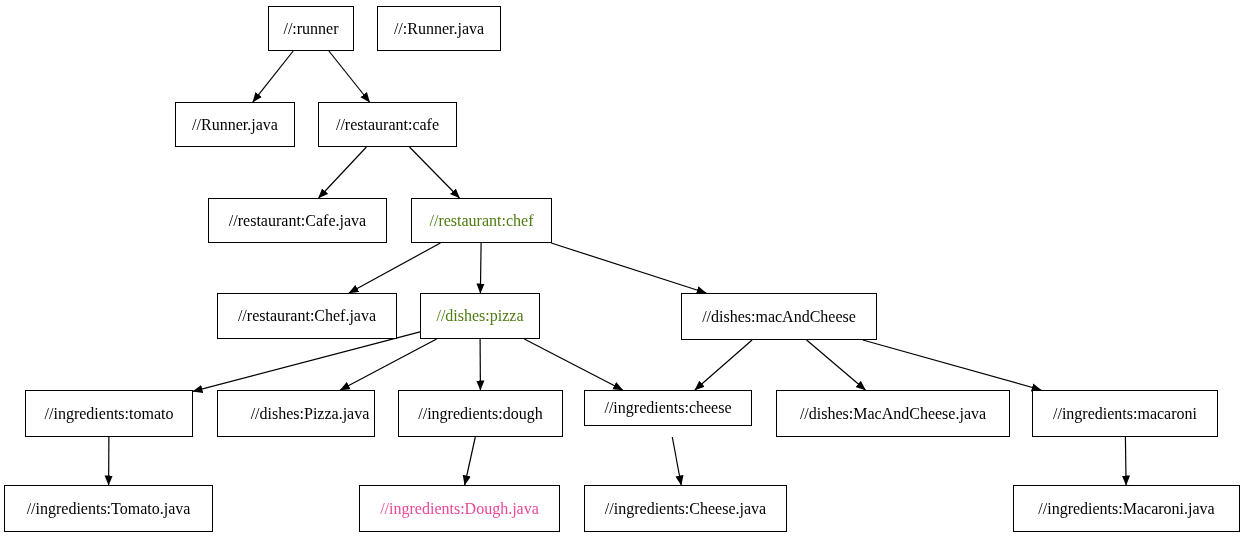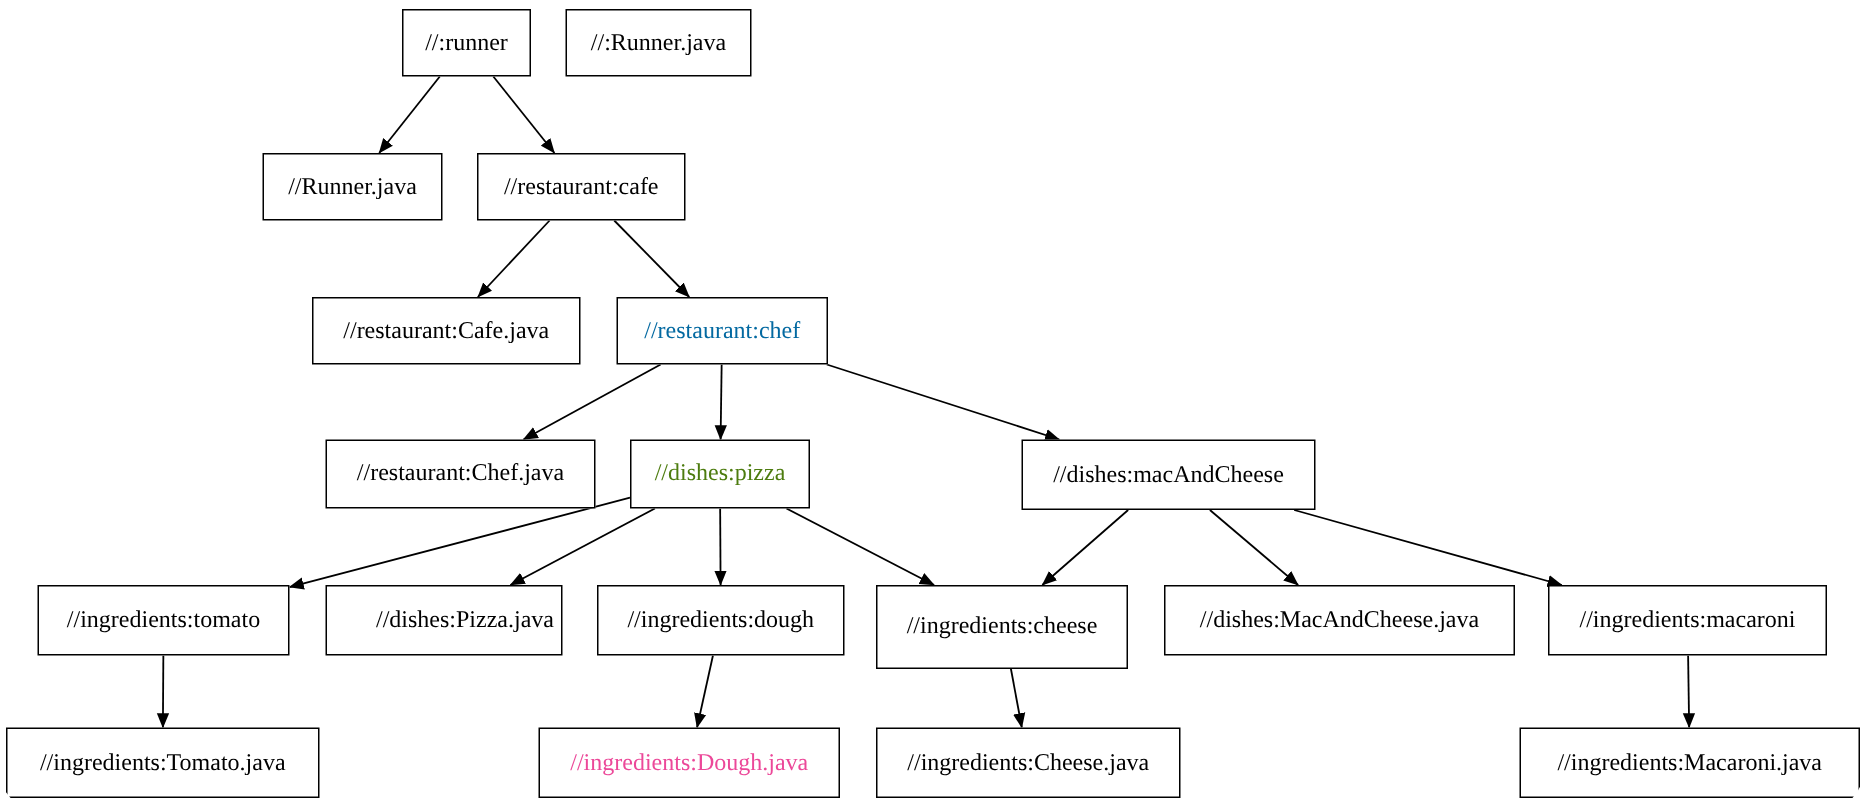--- a/index.html
+++ b/index.html
@@ -34,21 +34,21 @@
     justify-content: center;
     font-size: 16px;
     line-height: 1;
     white-space: nowrap;
     text-align: center;
   }
 </style>
 </head>
 <body>
 
-<div class="graph-canvas" style="width: 1242px; height: 539px; background: rgb(255, 255, 255); border-radius: 24px;">
+<div class="graph-canvas" style="width: 1242px; height: 539px; background: rgb(255, 255, 255);">
   <svg class="edge-layer" xmlns="http://www.w3.org/2000/svg">
     <defs>
       <marker id="arrowhead" markerUnits="userSpaceOnUse" markerWidth="11" markerHeight="9" refX="9.5" refY="4.5" orient="auto">
         <path d="M0,0.4 L10,4.5 L0,8.6 Z" fill="#000000"></path>
       </marker>
     </defs>
     <g id="edge-group">
         <line x1="293.2" y1="51.0" x2="252.8" y2="102.0" stroke="#000000" stroke-width="1.2" marker-end="url(#arrowhead)"></line>
         <line x1="328.9" y1="51.0" x2="369.6" y2="102.0" stroke="#000000" stroke-width="1.2" marker-end="url(#arrowhead)"></line>
         <line x1="366.4" y1="147.0" x2="318.6" y2="198.0" stroke="#000000" stroke-width="1.2" marker-end="url(#arrowhead)"></line>
@@ -68,28 +68,28 @@
         <line x1="672.3" y1="437.0" x2="681.2" y2="485.0" stroke="#000000" stroke-width="1.2" marker-end="url(#arrowhead)"></line>
         <line x1="1125.4" y1="437.0" x2="1126.1" y2="485.0" stroke="#000000" stroke-width="1.2" marker-end="url(#arrowhead)"></line>
       </g>
   </svg>
   <div id="nodes-layer">
       <div class="graph-node" style="left: 268px; top: 6px; width: 86px; height: 45px; border-color: rgb(0, 0, 0); background: rgb(255, 255, 255); color: rgb(0, 0, 0);">//:runner</div>
       <div class="graph-node" style="left: 377px; top: 6px; width: 124px; height: 45px; border-color: rgb(0, 0, 0); background: rgb(255, 255, 255); color: rgb(0, 0, 0);">//:Runner.java</div>
       <div class="graph-node" style="left: 175px; top: 102px; width: 120px; height: 45px; border-color: rgb(0, 0, 0); background: rgb(255, 255, 255); color: rgb(0, 0, 0);">//Runner.java</div>
       <div class="graph-node" style="left: 318px; top: 102px; width: 139px; height: 45px; border-color: rgb(0, 0, 0); background: rgb(255, 255, 255); color: rgb(0, 0, 0);">//restaurant:cafe</div>
       <div class="graph-node" style="left: 208px; top: 198px; width: 179px; height: 45px; border-color: rgb(0, 0, 0); background: rgb(255, 255, 255); color: rgb(0, 0, 0);">//restaurant:Cafe.java</div>
-      <div class="graph-node" style="left: 411px; top: 198px; width: 141px; height: 45px; border-color: rgb(0, 0, 0); background: rgb(255, 255, 255); color: #0369a1;">//restaurant:chef</div>
+      <div class="graph-node" style="left: 411px; top: 198px; width: 141px; height: 45px; border-color: rgb(0, 0, 0); background: rgb(255, 255, 255); color: #4d7c0f;">//restaurant:chef</div>
       <div class="graph-node" style="left: 217px; top: 293px; width: 180px; height: 46px; border-color: rgb(0, 0, 0); background: rgb(255, 255, 255); color: rgb(0, 0, 0);">//restaurant:Chef.java</div>
       <div class="graph-node" style="left: 420px; top: 293px; width: 120px; height: 46px; border-color: rgb(0, 0, 0); background: rgb(255, 255, 255); color: #4d7c0f;">//dishes:pizza</div>
       <div class="graph-node" style="left: 681px; top: 293px; width: 196px; height: 47px; border-color: rgb(0, 0, 0); background: rgb(255, 255, 255); color: rgb(0, 0, 0);">//dishes:macAndCheese</div>
       <div class="graph-node" style="left: 25px; top: 390px; width: 168px; height: 47px; border-color: rgb(0, 0, 0); background: rgb(255, 255, 255); color: rgb(0, 0, 0);">//ingredients:tomato</div>
       <div class="graph-node" style="left: 217px; top: 390px; width: 158px; height: 47px; border-color: rgb(0, 0, 0); background: rgb(255, 255, 255); color: rgb(0, 0, 0); padding-left: 28px;">//dishes:Pizza.java</div>
       <div class="graph-node" style="left: 398px; top: 390px; width: 165px; height: 47px; border-color: rgb(0, 0, 0); background: rgb(255, 255, 255); color: rgb(0, 0, 0);">//ingredients:dough</div>
-      <div class="graph-node" style="left: 584px; top: 390px; width: 168px; height: 56px; border-color: rgb(0, 0, 0); background: rgb(255, 255, 255); color: rgb(0, 0, 0);">//ingredients:cheese</div>
+      <div class="graph-node" style="left: 584px; top: 390px; width: 168px; height: 36px; border-color: rgb(0, 0, 0); background: rgb(255, 255, 255); color: rgb(0, 0, 0);">//ingredients:cheese</div>
       <div class="graph-node" style="left: 776px; top: 390px; width: 234px; height: 47px; border-color: rgb(0, 0, 0); background: rgb(255, 255, 255); color: rgb(0, 0, 0);">//dishes:MacAndCheese.java</div>
       <div class="graph-node" style="left: 1032px; top: 390px; width: 186px; height: 47px; border-color: rgb(0, 0, 0); background: rgb(255, 255, 255); color: rgb(0, 0, 0);">//ingredients:macaroni</div>
       <div class="graph-node" style="left: 4px; top: 485px; width: 209px; height: 47px; border-color: rgb(0, 0, 0); background: rgb(255, 255, 255); color: rgb(0, 0, 0);">//ingredients:Tomato.java</div>
       <div class="graph-node" style="left: 359px; top: 485px; width: 201px; height: 47px; border-color: rgb(0, 0, 0); background: rgb(255, 255, 255); color: #ec4899;">//ingredients:Dough.java</div>
       <div class="graph-node" style="left: 584px; top: 485px; width: 203px; height: 47px; border-color: rgb(0, 0, 0); background: rgb(255, 255, 255); color: rgb(0, 0, 0);">//ingredients:Cheese.java</div>
       <div class="graph-node" style="left: 1013px; top: 485px; width: 227px; height: 47px; border-color: rgb(0, 0, 0); background: rgb(255, 255, 255); color: rgb(0, 0, 0); text-align: center;">//ingredients:Macaroni.java</div>
     </div>
 </div>
 
 </body></html>

